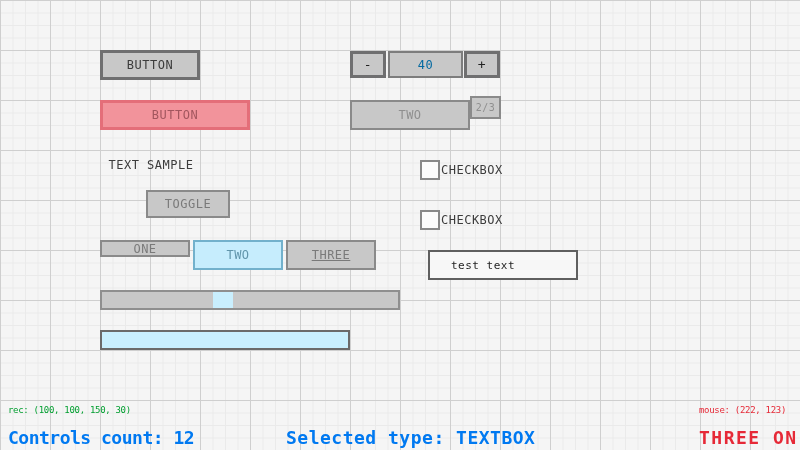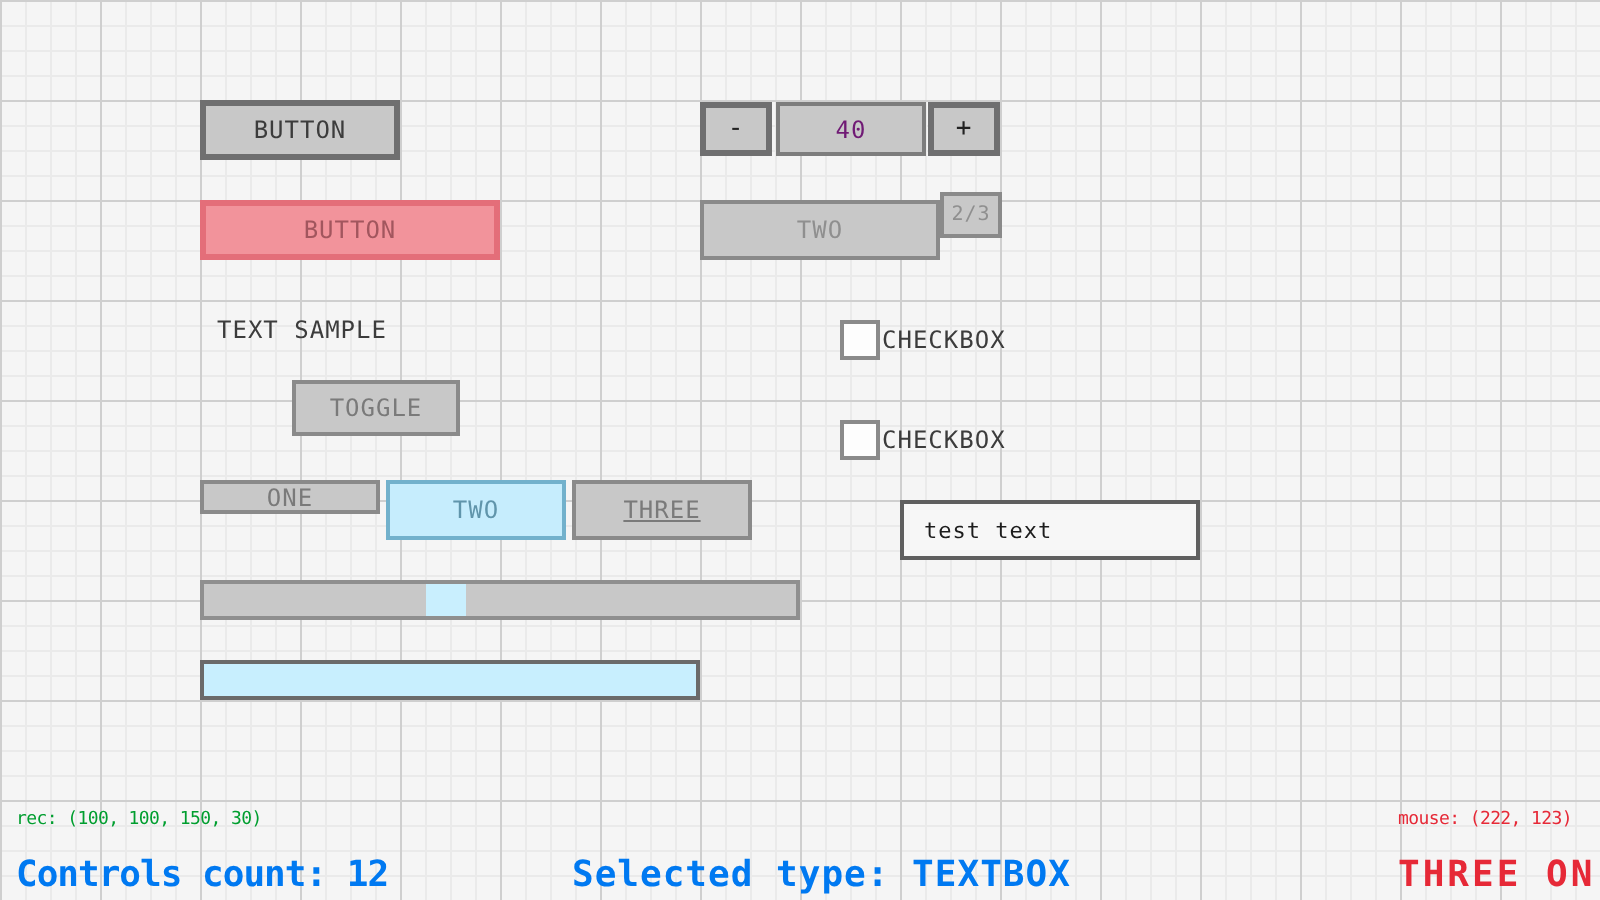--- a/index.html
+++ b/index.html
@@ -48,38 +48,38 @@
   }
   .slider-handle{
     position:absolute;left:111px;top:0;width:20px;height:16px;
     background:#c9effe;
   }
   .progress{
     left:100px;top:330px;width:250px;height:20px;
     background:#c8effe;border:2px solid #6a6a6a;
   }
   .spin-minus{left:350px;top:51px;width:36px;height:27px;border:3px solid #6f6f70;color:#222;font-size:13px;}
-  .spin-value{left:388px;top:51px;width:75px;height:27px;border:2px solid #7d7d7d;color:#701a75;}
+  .spin-value{left:388px;top:51px;width:75px;height:27px;border:2px solid #7d7d7d;color:#0369a1;}
   .spin-plus{left:464px;top:51px;width:36px;height:27px;border:3px solid #6f6f70;color:#222;font-size:13px;}
   .combo-main{left:350px;top:100px;width:120px;height:30px;color:#8f8f8f;}
   .combo-badge{left:470px;top:96px;width:31px;height:23px;font-size:10px;color:#8f8f8f;}
   .checkbox-box{width:20px;height:20px;background:#fdfdfd;border:2px solid #8a8a8a;}
   .cb1{left:420px;top:160px;}
   .cb2{left:420px;top:210px;}
   .checkbox-label{
     height:20px;display:flex;align-items:center;
     font-size:12px;letter-spacing:0.5px;color:#3c3c3c;
   }
   .cb1-lbl{left:441px;top:160px;}
   .cb2-lbl{left:441px;top:210px;}
   .textbox{
-    left:450px;top:250px;width:150px;height:30px;
+    left:428px;top:250px;width:150px;height:30px;
     background:#f7f7f7;border:2px solid #5f5f5f;
     display:flex;align-items:center;
-    padding-left:10px;font-size:11px;color:#1d1d1d;letter-spacing:0.5px;
+    padding-left:21px;font-size:11px;color:#1d1d1d;letter-spacing:0.5px;
   }
   .st-small{font-size:9px;letter-spacing:-0.3px;white-space:pre;}
   .st-big{font-size:18px;font-weight:700;white-space:pre;}
   .st-rec{left:8px;top:405px;color:#009e2f;}
   .st-count{left:8px;top:427px;color:#0079f1;letter-spacing:-0.5px;}
   .st-type{left:286px;top:427px;color:#0079f1;letter-spacing:0.5px;}
   .st-mouse{left:699px;top:405px;color:#e62937;}
   .st-snap{left:699px;top:427px;color:#e62937;letter-spacing:1.5px;}
 </style>
 </head>

